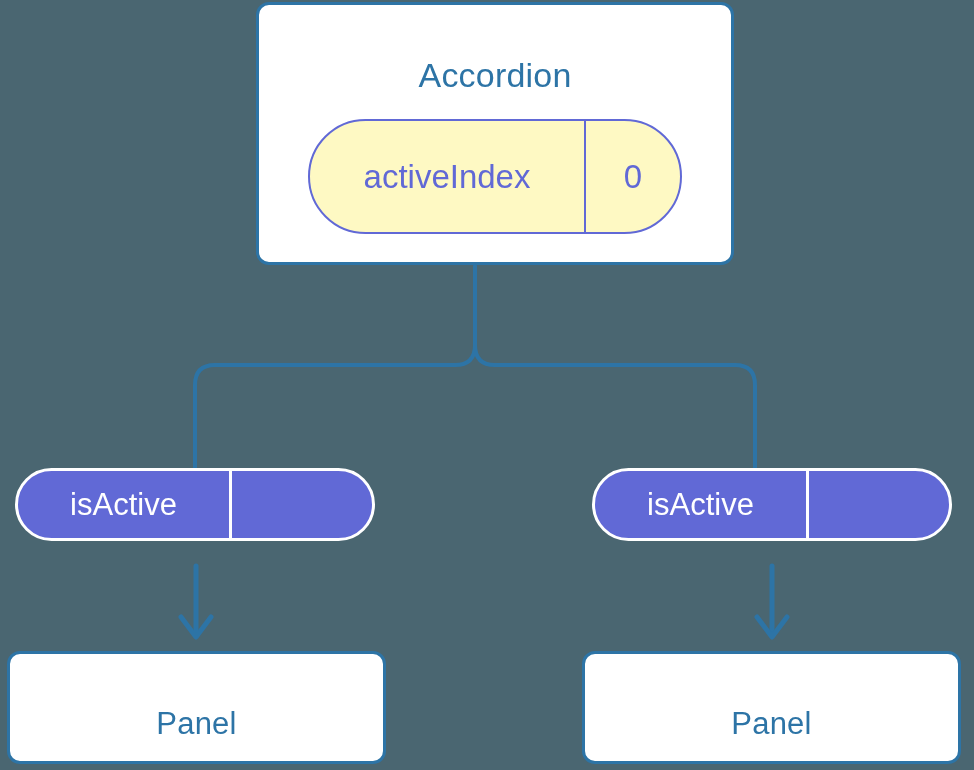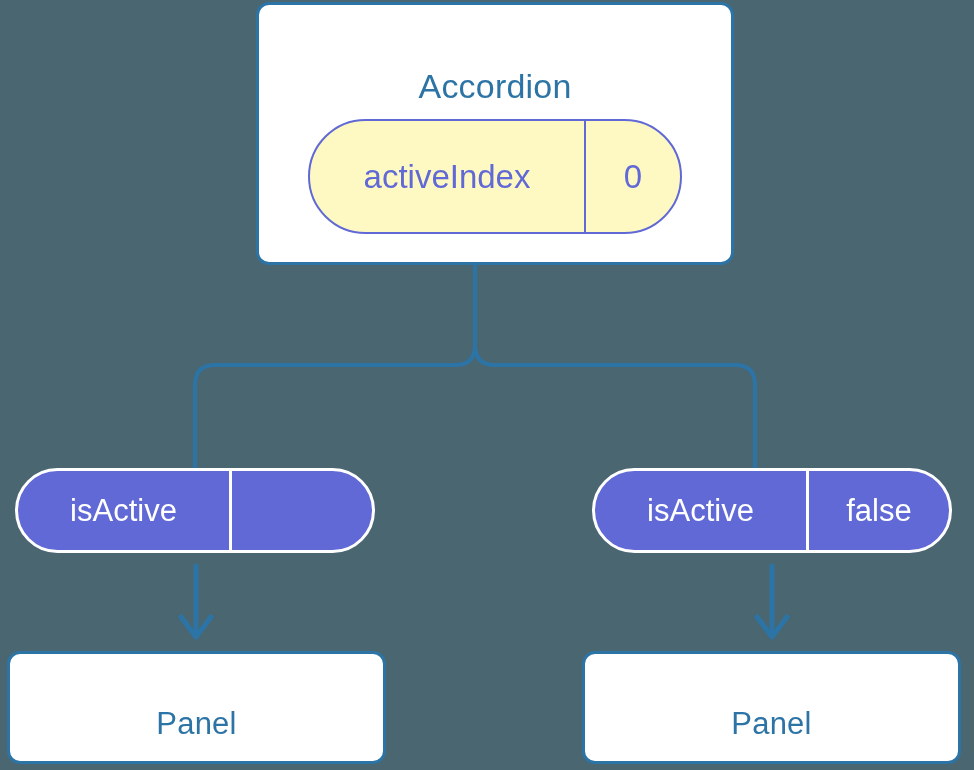--- a/index.html
+++ b/index.html
@@ -49,21 +49,21 @@
     white-space: nowrap;
   }
 
   #accordion-card {
     left: 256px;
     top: 2px;
     width: 478px;
     height: 263px;
   }
   #accordion-card .card-title {
-    top: 62px;
+    top: 51px;
     font-size: 34px;
   }
 
   .panel-card {
     top: 651px;
     width: 379px;
     height: 113px;
   }
   #panel-card-left  { left: 7px;   }
   #panel-card-right { left: 582px; }
@@ -108,21 +108,21 @@
   #accordion-state-pill .pill-val {
     flex: 1;
     color: #6169d6;
     font-size: 33px;
   }
 
   
   .prop-pill {
     top: 468px;
     width: 360px;
-    height: 85px;
+    height: 73px;
     background: #6169d6;
     border: 3px solid #ffffff;
   }
   #prop-pill-left  { left: 15px;  }
   #prop-pill-right { left: 592px; }
   .prop-pill .pill-key {
     width: 214px;
     color: #ffffff;
     font-size: 31px;
     border-right: 3px solid #ffffff;
@@ -175,20 +175,19 @@
   <div class="pill prop-pill" id="prop-pill-left">
     <div class="pill-key">isActive</div>
   </div>
 
   <div class="card panel-card" id="panel-card-left">
     <div class="card-title">Panel</div>
   </div>
 
   <div class="pill prop-pill" id="prop-pill-right">
     <div class="pill-key">isActive</div>
-    <div class="pill-val">false</div>
   </div>
 
   <div class="card panel-card" id="panel-card-right">
     <div class="card-title">Panel</div>
   </div>
 
 </div>
 
 </body></html>

